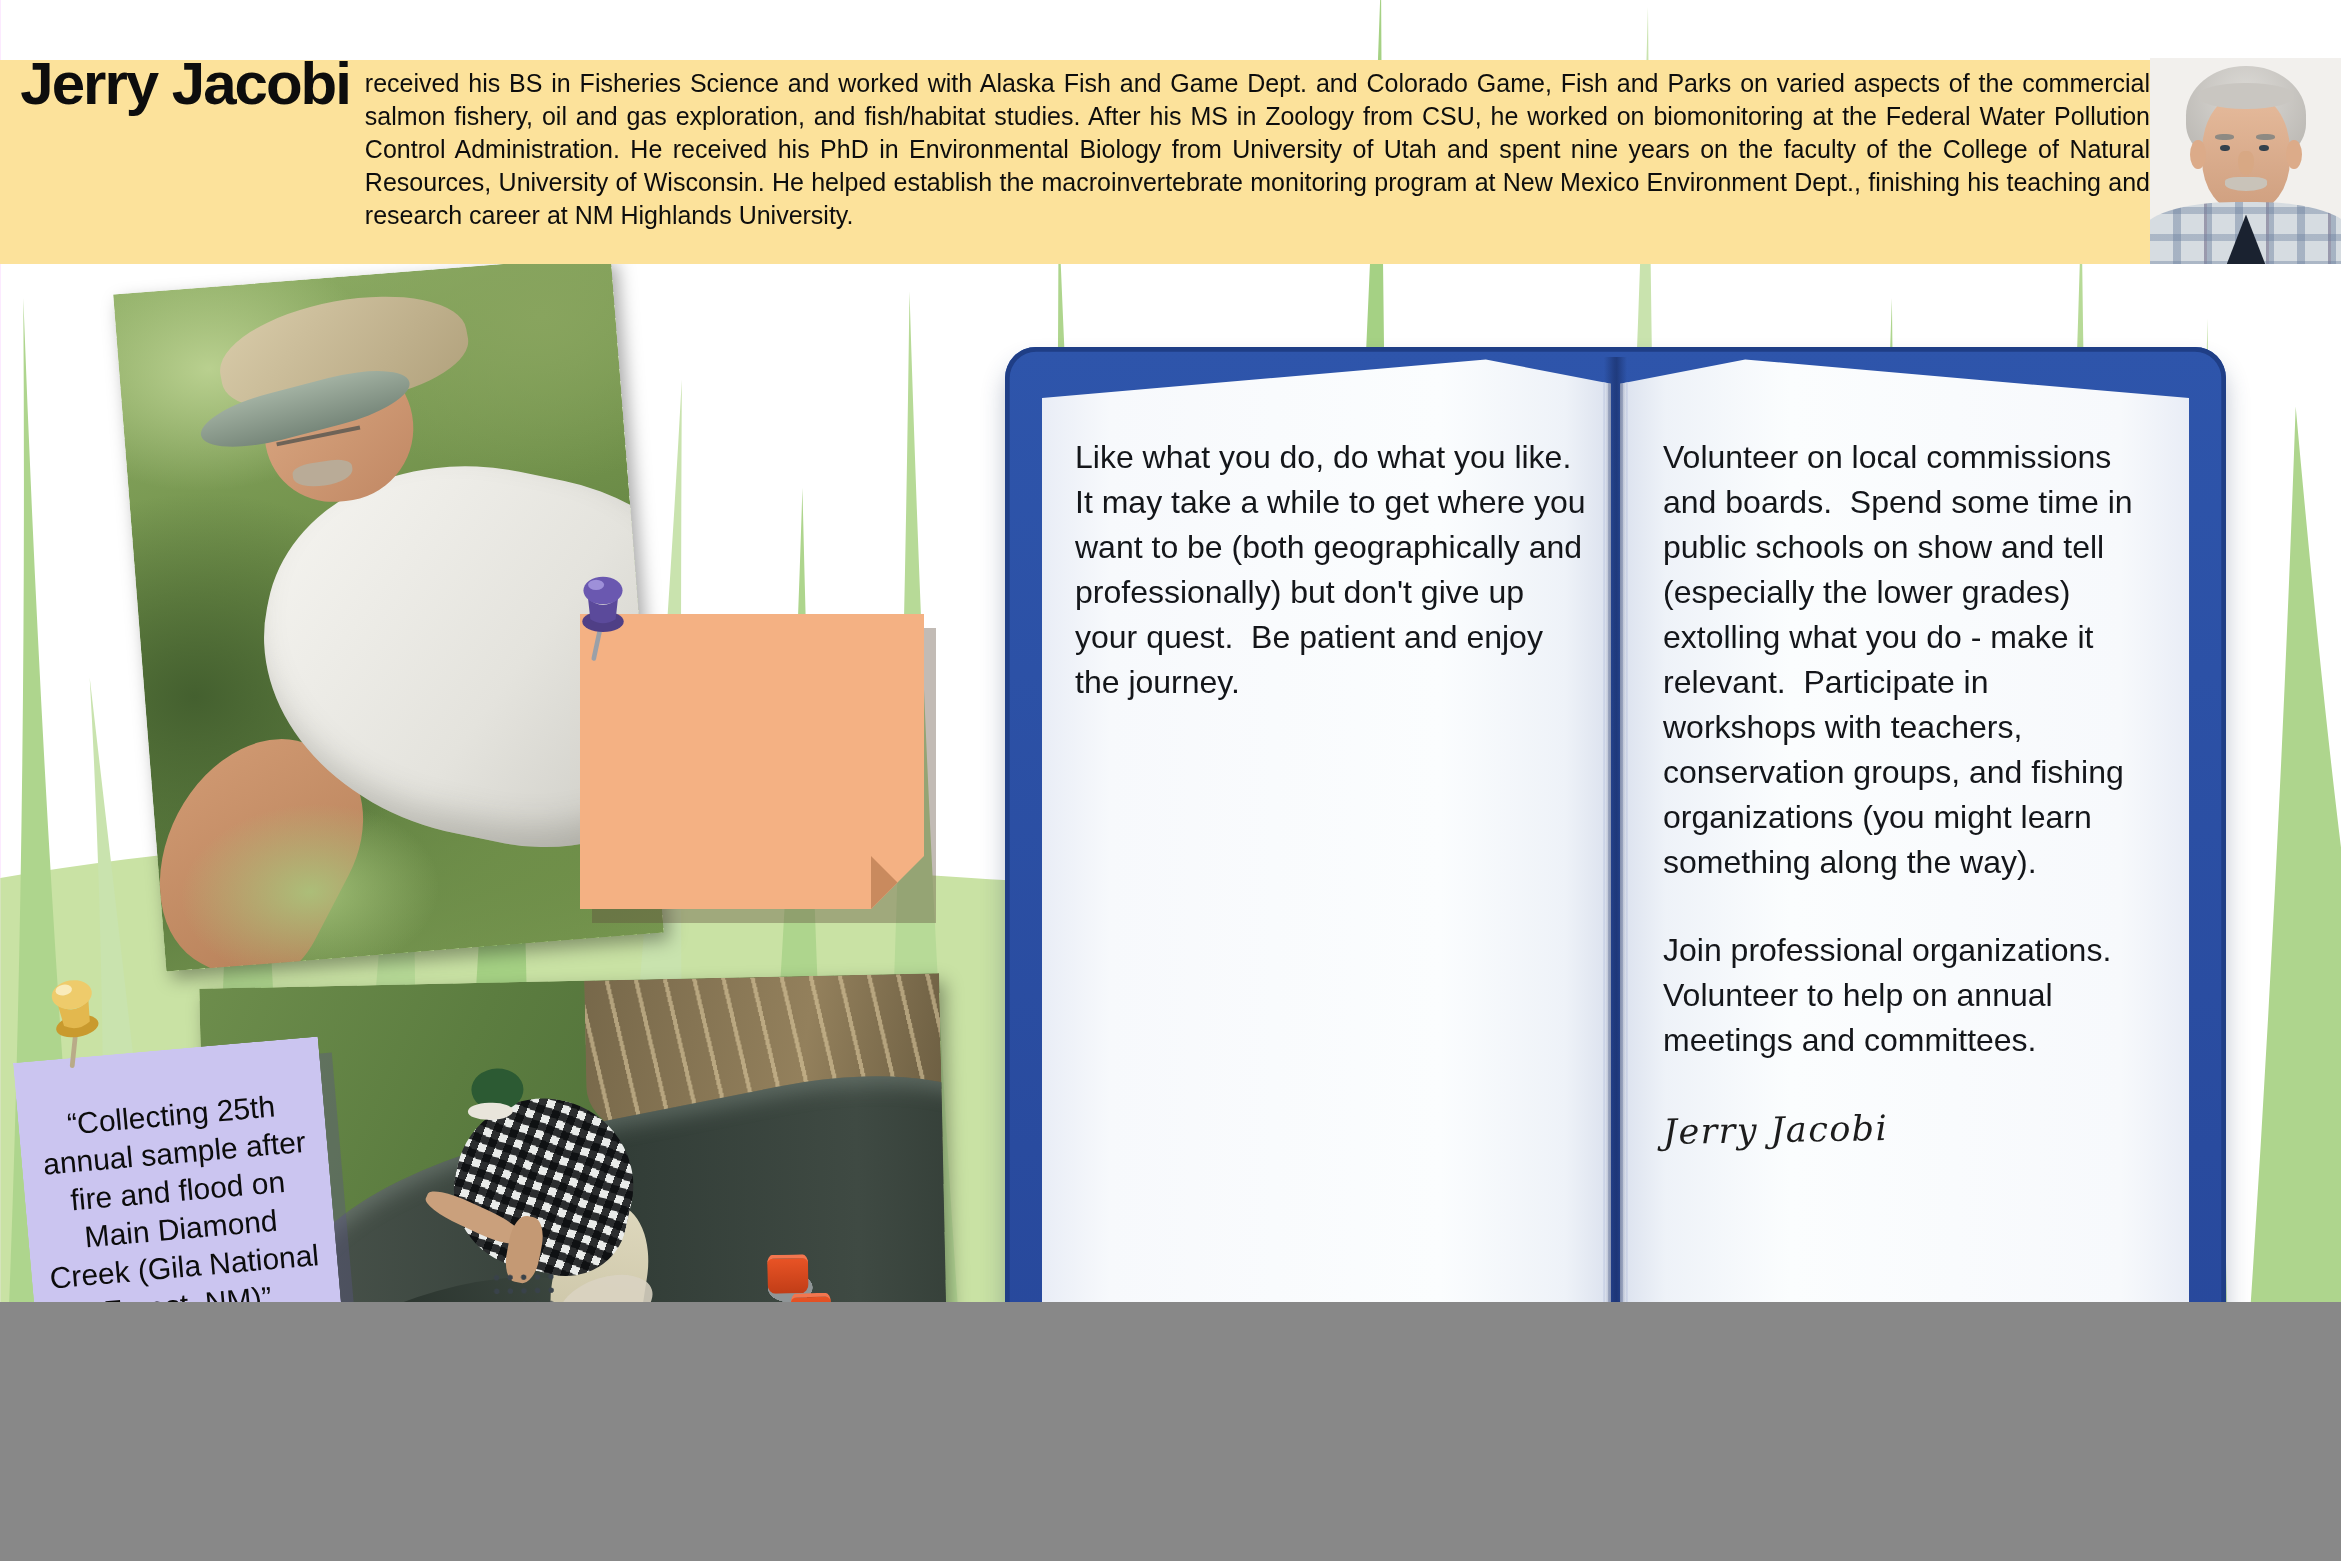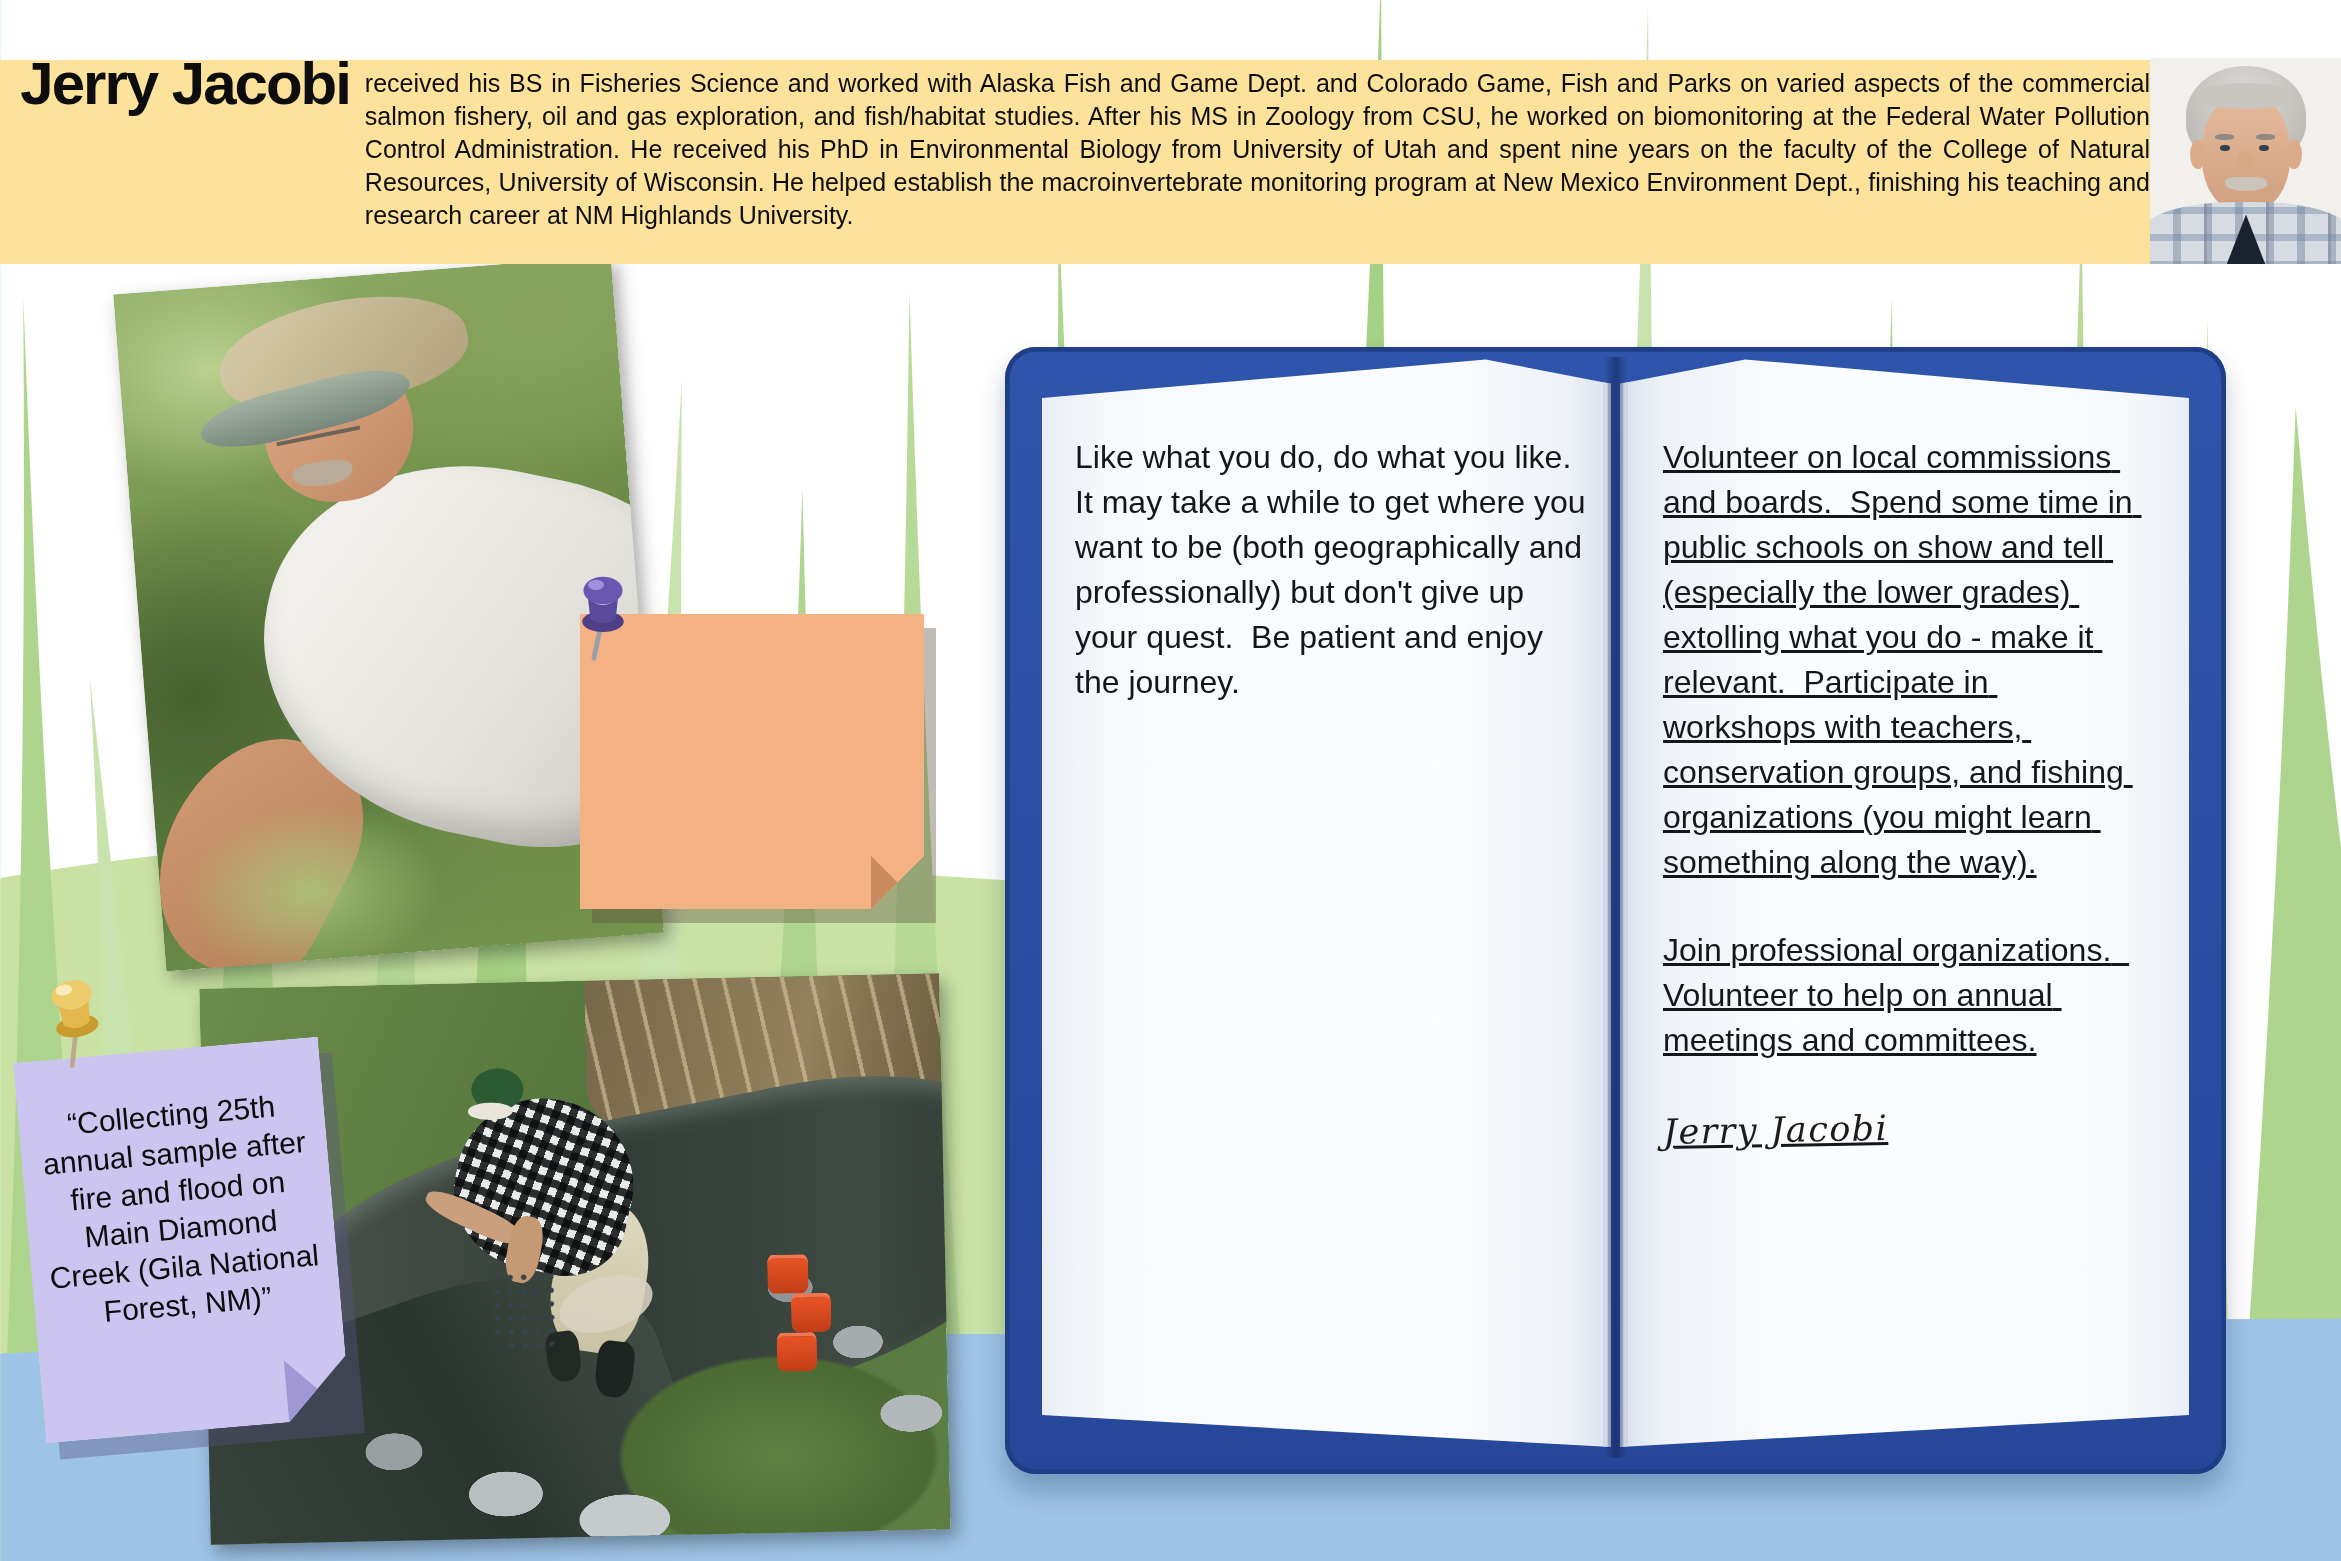--- a/index.html
+++ b/index.html
@@ -1,16 +1,16 @@
 <!DOCTYPE html>
 <html style="font-size:11px"><head>
 <meta charset="utf-8">
 <style>
   html,body{margin:0;padding:0;background:#888;}
-  .stage{position:relative;width:2342px;height:1561px;overflow:hidden;background:#86efac;
+  .stage{position:relative;width:2342px;height:1302px;overflow:hidden;background:#f0abfc;
          font-family:"Liberation Sans",sans-serif;}
   .stage *{position:absolute;box-sizing:border-box;}
   svg.bg{left:0;top:0;z-index:0;}
 
   
   .banner{left:0;top:60px;width:2150px;height:204px;background:#FCE29B;z-index:5;
           padding:6.8px 20.3px 0 20.3px;}
   .banner p{position:static;margin:0;font-size:25px;line-height:33px;color:#0d0d0d;
             text-align:justify;}
   .banner .title{position:static;font-size:60px;font-weight:bold;letter-spacing:-2px;
@@ -116,21 +116,21 @@
      background:linear-gradient(to left,#e9edf6 0,#f7f9fc 12%,#fbfdfe 70%,#eef2f8 92%,#dde3ef 99%,#cfd6e6 100%);}
   .edge-strip-l{right:0;top:0;bottom:0;width:15px;
      background:linear-gradient(to left,#b9c2d8 0 2.7px,#e6ebf5 2.7px 6.1px,#cdd5e8 6.1px 8.1px,transparent 8.1px);opacity:.9;}
   .edge-strip-r{left:0;top:0;bottom:0;width:15px;
      background:linear-gradient(to right,#b9c2d8 0 2.7px,#e6ebf5 2.7px 6.1px,#cdd5e8 6.1px 8.1px,transparent 8.1px);opacity:.9;}
   .spine{left:599px;top:9.5px;width:23px;height:1101px;
      background:linear-gradient(to right,rgba(18,34,82,.0),rgba(18,34,82,.45) 45%,rgba(18,34,82,.5) 55%,rgba(18,34,82,.0));}
   .page-text{position:absolute;color:#14161a;font-size:32px;line-height:45px;}
   .page-text p{position:static;margin:0 0 43px 0;white-space:pre-wrap;}
   .pt-left{left:33px;top:80px;width:519px;}
-  .pt-right{left:43px;top:80px;width:474px;text-decoration:underline;}
+  .pt-right{left:43px;top:80px;width:474px;}
   .signature{position:static;display:block;margin-top:47px;font-family:"DejaVu Serif",serif;
      font-style:italic;font-size:35px;letter-spacing:1.4px;color:#1c1c1c;transform:rotate(-1deg);transform-origin:left;}
 </style>
 </head>
 <body>
 
 <div class="stage">
 
   <svg class="bg" width="2342" height="1561" viewBox="0 0 3456 2304">
     <rect x="0" y="0" width="3456" height="2304" fill="#ffffff"></rect>

